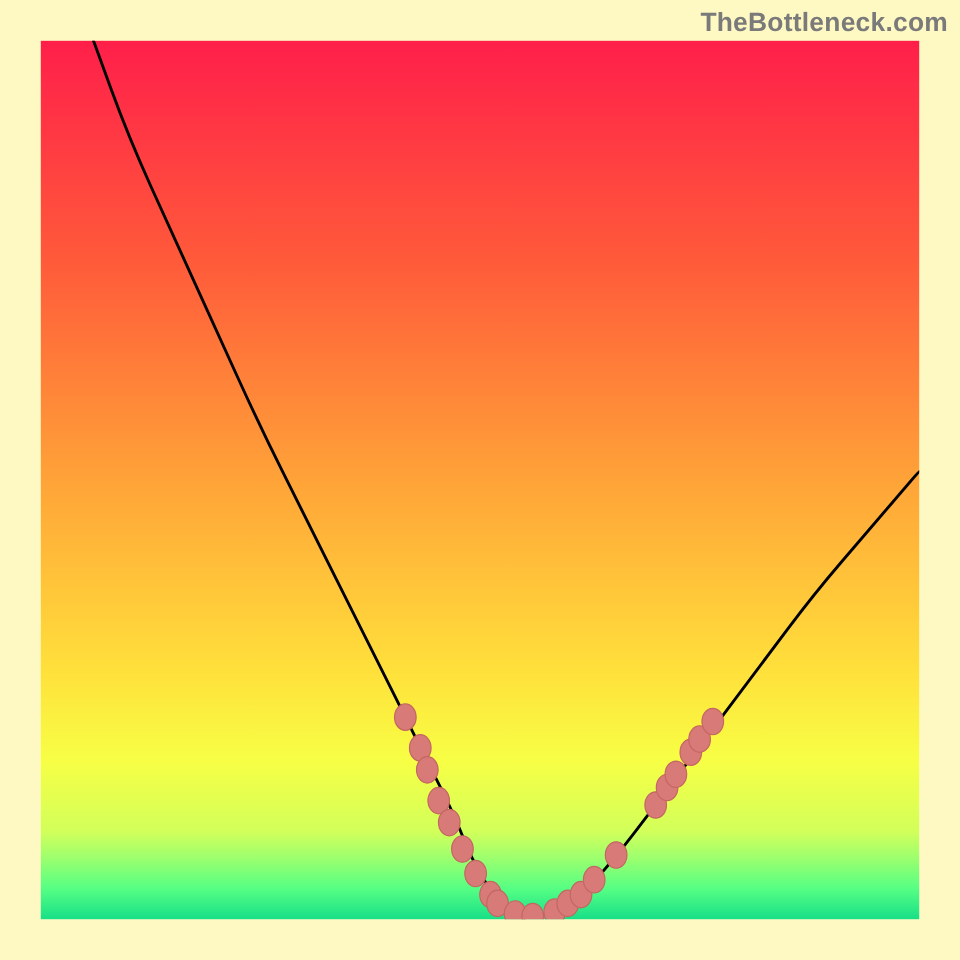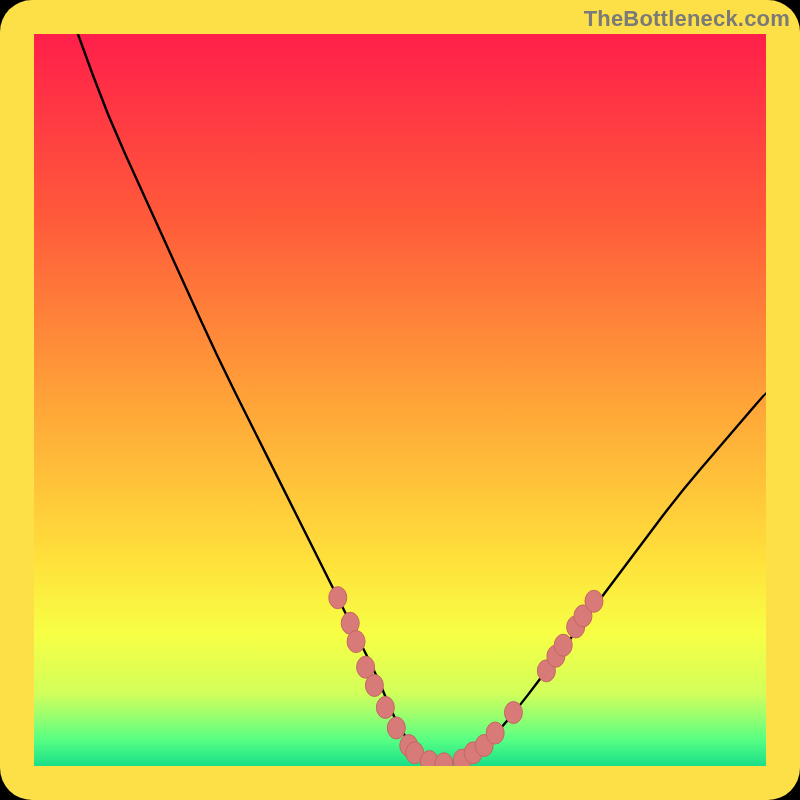--- a/index.html
+++ b/index.html
@@ -10,22 +10,21 @@
     background: #000;
     overflow: hidden;
     font-family: Arial, Helvetica, sans-serif;
   }
   .frame {
     position: absolute;
     top: 0;
     left: 0;
     width: 800px;
     height: 800px;
-    background: #fde047;
-    border-radius: 32px;
+    background: #fef9c3;
   }
   .plot {
     position: absolute;
     top: 34px;
     left: 34px;
     width: 732px;
     height: 732px;
     
     background: linear-gradient(
       to bottom,

